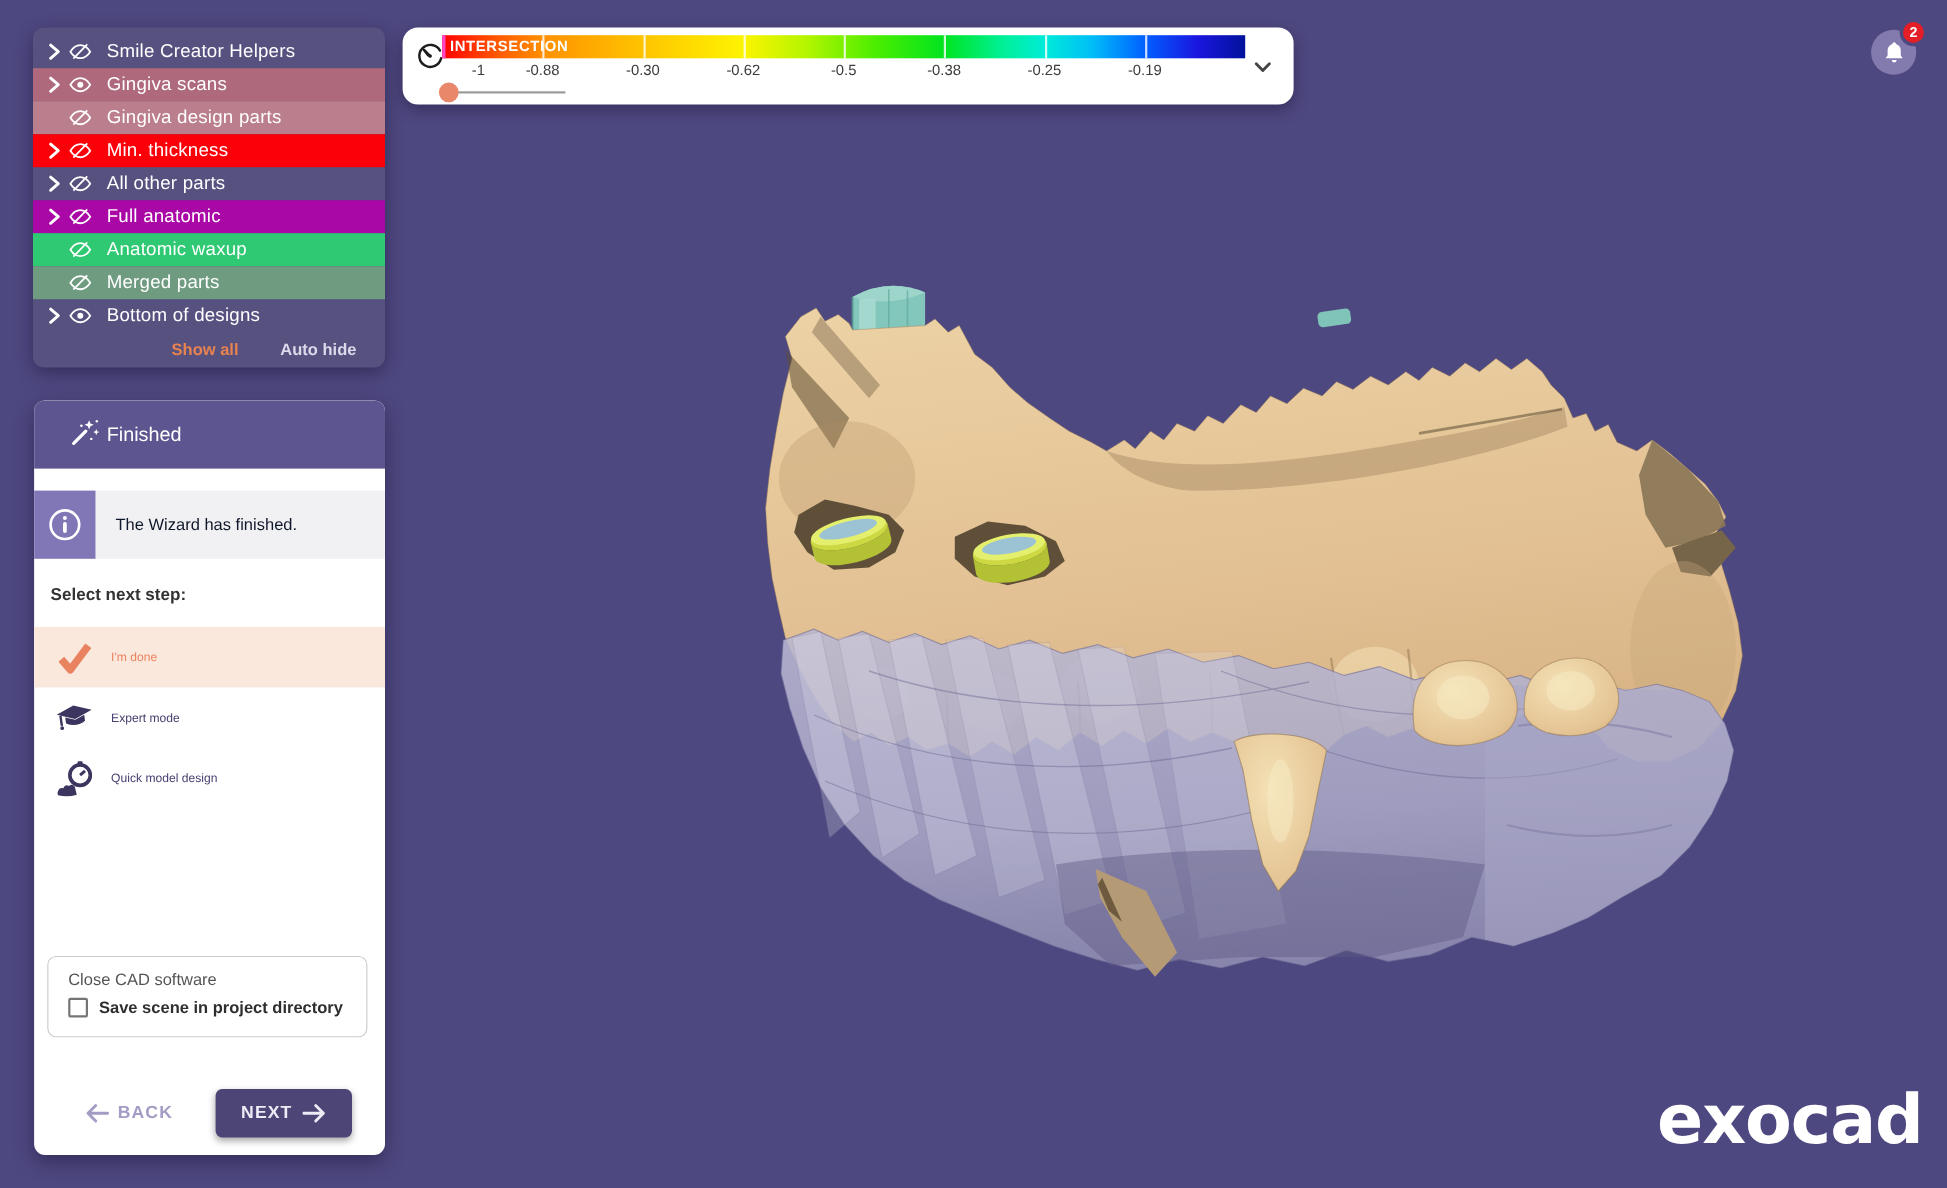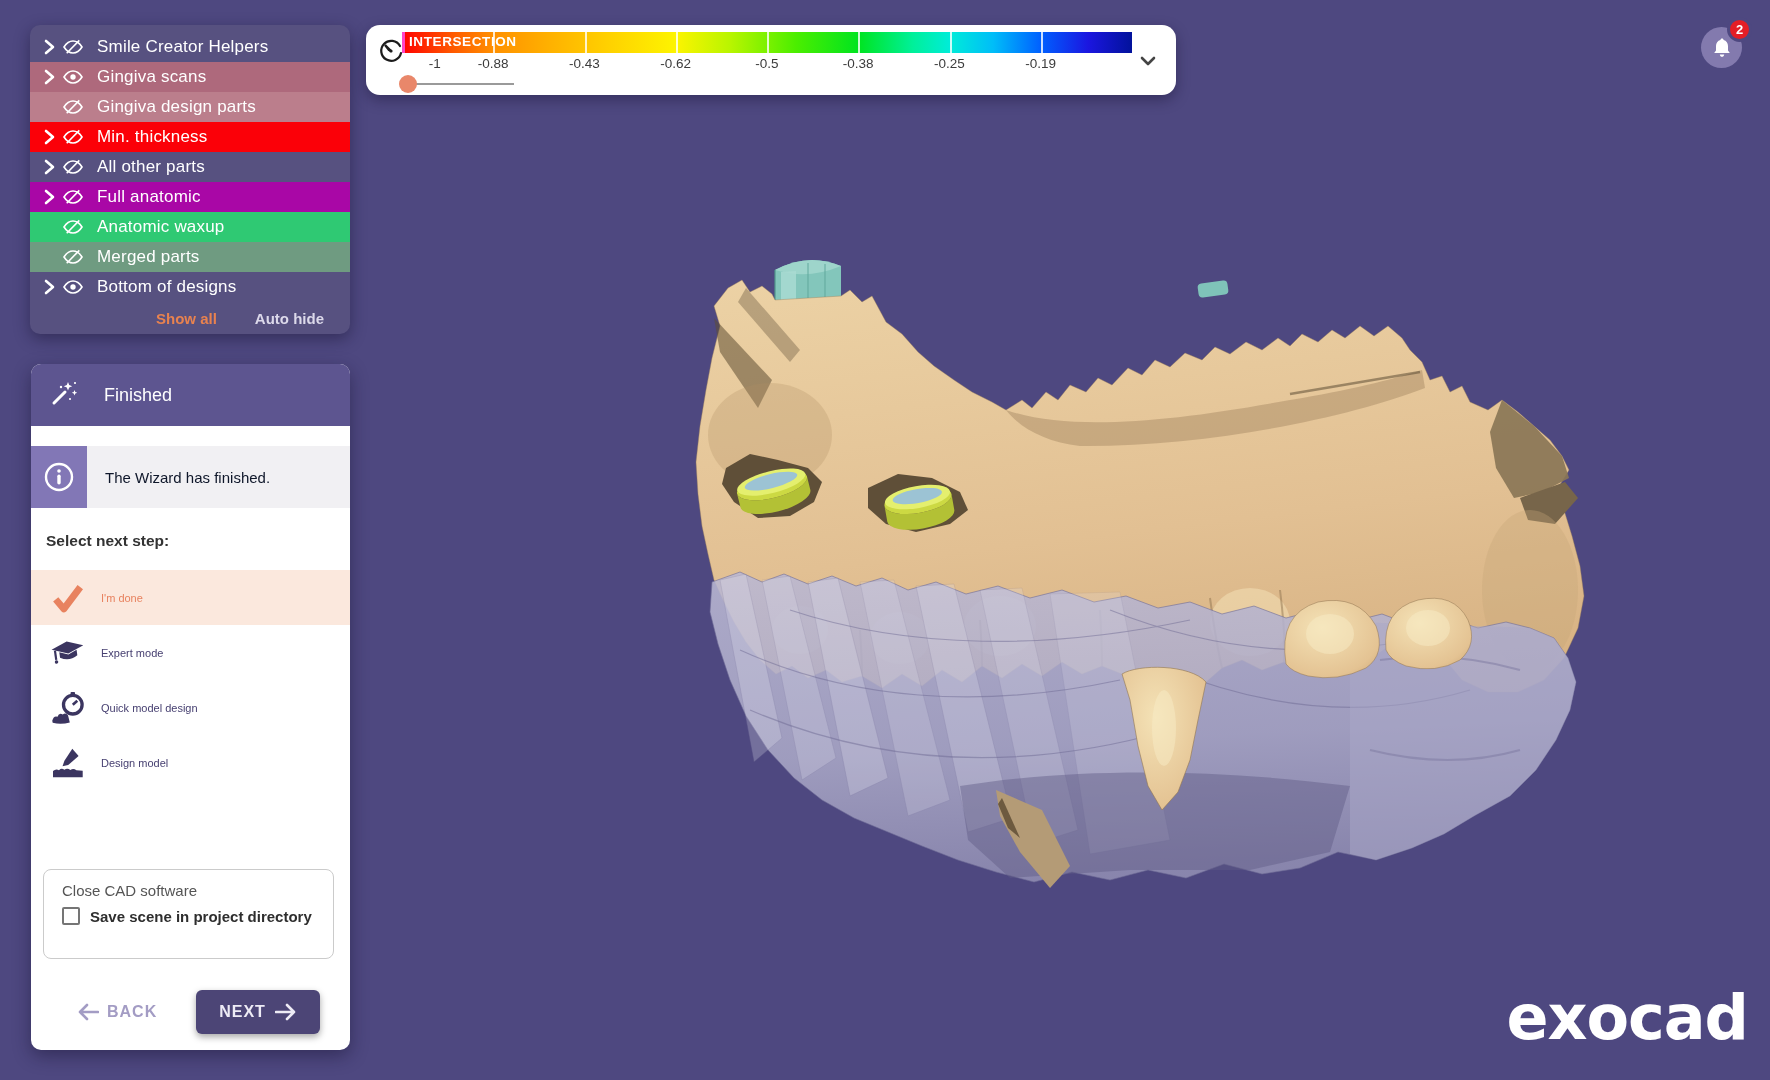--- a/index.html
+++ b/index.html
@@ -48,34 +48,34 @@
     display:flex; align-items:center; justify-content:center; cursor:pointer; }
   .badge{ position:absolute; left:26px; top:-6px; min-width:25px; height:25px; border-radius:50%;
     background:#e41e26; border:3px solid #4e4880; color:#fff; font-size:13px; font-weight:bold;
     display:flex; align-items:center; justify-content:center; }
 
   
   .wizard-panel{
     position:absolute; left:31px; top:364px; width:319px; height:686px;
     background:#fff; border-radius:10px; box-shadow:0 6px 18px rgba(20,15,45,.45); overflow:hidden;
   }
-  .wizard-header{ height:62px; background:#5d5590; display:flex; align-items:center; padding-left:19px; gap:26px; }
+  .wizard-header{ height:62px; background:#5d5590; display:flex; align-items:center; padding-left:32px; gap:6px; }
   .wizard-title{ color:#fff; font-size:18px; }
   .info-row{ position:absolute; left:0; top:82px; width:100%; height:62px; display:flex; }
   .info-icon-cell{ width:56px; background:#8277b6; display:flex; align-items:center; justify-content:center; }
   .info-text-cell{ flex:1; background:#f1f0f3; display:flex; align-items:center; padding-left:18px;
     color:#0f172a; font-size:15px; }
   .select-label{ position:absolute; left:15px; top:168px; font-size:15.5px; font-weight:bold; color:#333; }
   .options{ position:absolute; left:0; top:206px; width:100%; }
   .option-row{ height:55px; display:flex; align-items:center; padding-left:18px; gap:14px; cursor:pointer; }
   .option-row.selected{ background:#fbe8dd; }
   .option-row .oicon{ width:38px; height:38px; display:flex; align-items:center; justify-content:center; }
   .option-row .olabel{ font-size:11px; color:#474071; }
   .option-row.selected .olabel{ color:#e8825f; }
-  .close-box{ position:absolute; left:12px; top:505px; width:291px; height:90px; border:1.5px solid #cbcbcb;
+  .close-box{ position:absolute; left:12px; top:505px; width:291px; height:74px; border:1.5px solid #cbcbcb;
     border-radius:8px; background:#fff; padding:12px 0 0 18px; }
   .close-title{ font-size:15px; color:#555; }
   .save-row{ display:flex; align-items:center; gap:10px; margin-top:8px; cursor:pointer; }
   .checkbox{ width:18px; height:18px; border:2px solid #757575; border-radius:2px; background:#fff; }
   .save-label{ font-size:15px; font-weight:bold; color:#2e2e2e; }
   .wizard-buttons{ position:absolute; left:0; bottom:16px; width:100%; height:44px;
     display:flex; align-items:center; }
   .back-btn{ margin-left:46px; display:flex; align-items:center; gap:8px; color:#a39cc4;
     font-size:16px; font-weight:bold; letter-spacing:1px; cursor:pointer; }
   .next-btn{ margin-left:auto; margin-right:30px; width:124px; height:44px; background:#4c4576; border:none;
@@ -228,21 +228,21 @@
     <span class="sep" style="left:37.5%"></span>
     <span class="sep" style="left:50%"></span>
     <span class="sep" style="left:62.5%"></span>
     <span class="sep" style="left:75%"></span>
     <span class="sep" style="left:87.5%"></span>
     <span class="colorbar-title">INTERSECTION</span>
   </div>
   <div class="tickrow">
     <span class="tick" style="left:4.5%">-1</span>
     <span class="tick" style="left:12.5%">-0.88</span>
-    <span class="tick" style="left:25%">-0.43</span>
+    <span class="tick" style="left:25%">-0.30</span>
     <span class="tick" style="left:37.5%">-0.62</span>
     <span class="tick" style="left:50%">-0.5</span>
     <span class="tick" style="left:62.5%">-0.38</span>
     <span class="tick" style="left:75%">-0.25</span>
     <span class="tick" style="left:87.5%">-0.19</span>
   </div>
   <div class="slider">
     <span class="knob"></span>
   </div>
   <span class="bar-chevron">
@@ -431,29 +431,20 @@
       <span class="oicon">
         <svg width="36" height="36" viewBox="0 0 24 24" fill="#3b3560">
             <rect x="13.7" y="1.4" width="3" height="2.2" rx="0.6"></rect>
             <circle cx="15.2" cy="9.8" r="6.2" fill="none" stroke="#3b3560" stroke-width="2.2"></circle>
             <path d="M15.2 9.8 L18.2 7.2" stroke="#3b3560" stroke-width="1.8" fill="none"></path>
             <path d="M1.5 20.5 Q2.5 16.8 5 17.8 Q6 15 8.5 16.3 Q10.5 14.8 12 16.8 L13.2 21.6 Q7.5 23.4 1.8 21.9 Z"></path>
           </svg>
       </span>
       <span class="olabel">Quick model design</span>
     </div>
-    <div class="option-row">
-      <span class="oicon">
-        <svg width="36" height="36" viewBox="0 0 24 24" fill="#3b3560">
-            <path d="M14.5 2.5 L19 7 L12.5 13.5 L8.8 14.5 L9.8 10.8 Z" transform="rotate(4 14 8)"></path>
-            <path d="M2 21.5 L2 17.3 Q4 15.5 6 16.8 Q7.6 15.1 9.6 16.5 Q11.6 15.1 13.6 16.7 Q15.6 15.3 17.6 16.9 L21.8 17.1 L21.8 21.5 Z"></path>
-          </svg>
-      </span>
-      <span class="olabel">Design model</span>
-    </div>
   </div>
 
   <div class="close-box">
     <div class="close-title">Close CAD software</div>
     <div class="save-row">
       <span class="checkbox"></span>
       <span class="save-label">Save scene in project directory</span>
     </div>
   </div>
 

